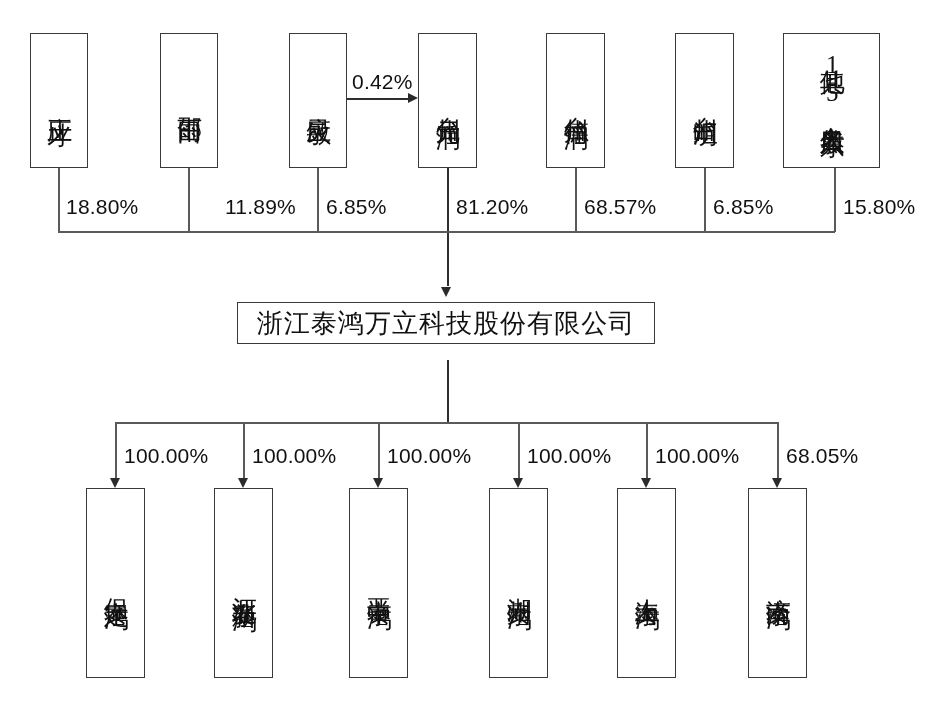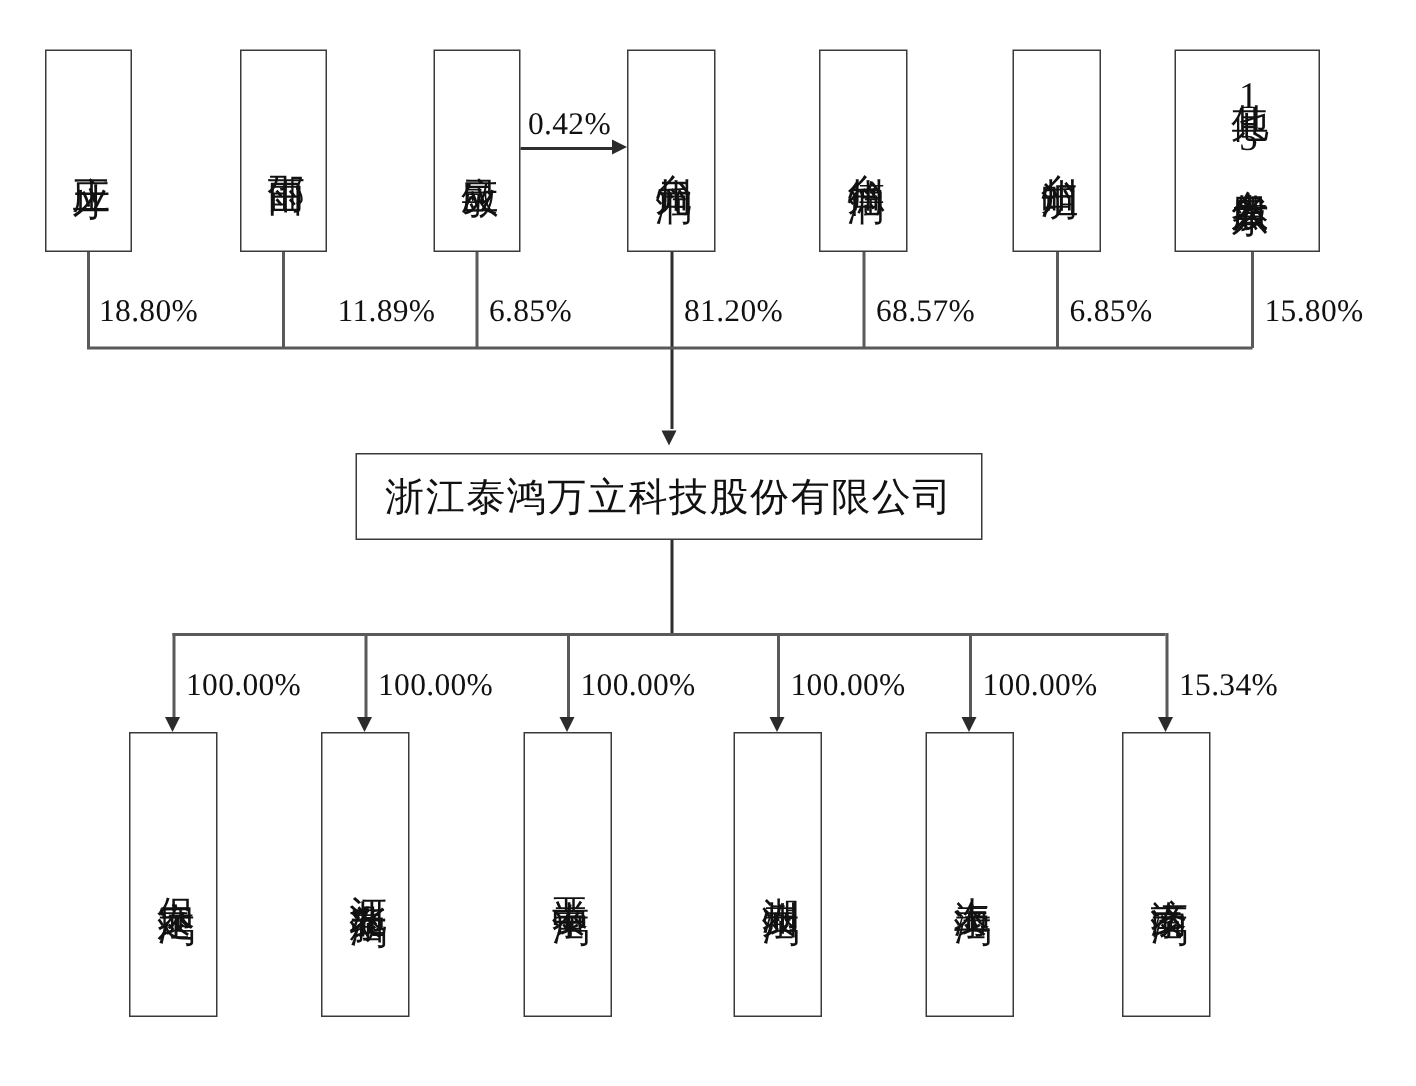--- a/index.html
+++ b/index.html
@@ -76,21 +76,21 @@
   .arrow-right {
     position: absolute;
     width: 0;
     height: 0;
     border-top: 5.5px solid transparent;
     border-bottom: 5.5px solid transparent;
     border-left: 10px solid #2b2b2b;
   }
   .pct {
     position: absolute;
-    font-family: Liberation Serif, serif;
+    font-family: Liberation Sans, sans-serif;
     font-size: 21px;
     color: #111111;
     white-space: nowrap;
     letter-spacing: 0.01em;
   }
 </style>
 </head>
 <body>
 
 <div id="canvas">
@@ -140,21 +140,21 @@
   <div class="pct" style="left:326px; top:195px;">6.85%</div>
   <div class="pct" style="left:456px; top:195px;">81.20%</div>
   <div class="pct" style="left:584px; top:195px;">68.57%</div>
   <div class="pct" style="left:713px; top:195px;">6.85%</div>
   <div class="pct" style="left:843px; top:195px;">15.80%</div>
 
   <div class="line h" style="left:58px; top:231px; width:777px;"></div>
 
   <div class="arrow-down" style="left:441px; top:287px;"></div>
 
-  <div class="node horiz" style="left:237px; top:302px; width:418px; height:58px;">
+  <div class="node horiz" style="left:237px; top:302px; width:418px; height:42px;">
     <span class="htext">浙江泰鸿万立科技股份有限公司</span>
   </div>
 
   <div class="line v dark" style="left:447px; top:360px; height:63px;"></div>
 
   <div class="line h" style="left:115px; top:422px; width:662px;"></div>
 
   <div class="line v" style="left:115px; top:422px; height:60px;"></div>
   <div class="arrow-down" style="left:110px; top:478px;"></div>
 
@@ -171,21 +171,21 @@
   <div class="arrow-down" style="left:641px; top:478px;"></div>
 
   <div class="line v" style="left:777px; top:422px; height:60px;"></div>
   <div class="arrow-down" style="left:772px; top:478px;"></div>
 
   <div class="pct" style="left:124px; top:444px;">100.00%</div>
   <div class="pct" style="left:252px; top:444px;">100.00%</div>
   <div class="pct" style="left:387px; top:444px;">100.00%</div>
   <div class="pct" style="left:527px; top:444px;">100.00%</div>
   <div class="pct" style="left:655px; top:444px;">100.00%</div>
-  <div class="pct" style="left:786px; top:444px;">15.34%</div>
+  <div class="pct" style="left:786px; top:444px;">68.05%</div>
 
   <div class="node vert" style="left:86px; top:488px; width:59px; height:190px;">
     <span class="vtext">保定泰鸿</span>
   </div>
 
   <div class="node vert" style="left:214px; top:488px; width:59px; height:190px;">
     <span class="vtext">河北新泰鸿</span>
   </div>
 
   <div class="node vert" style="left:349px; top:488px; width:59px; height:190px;">

